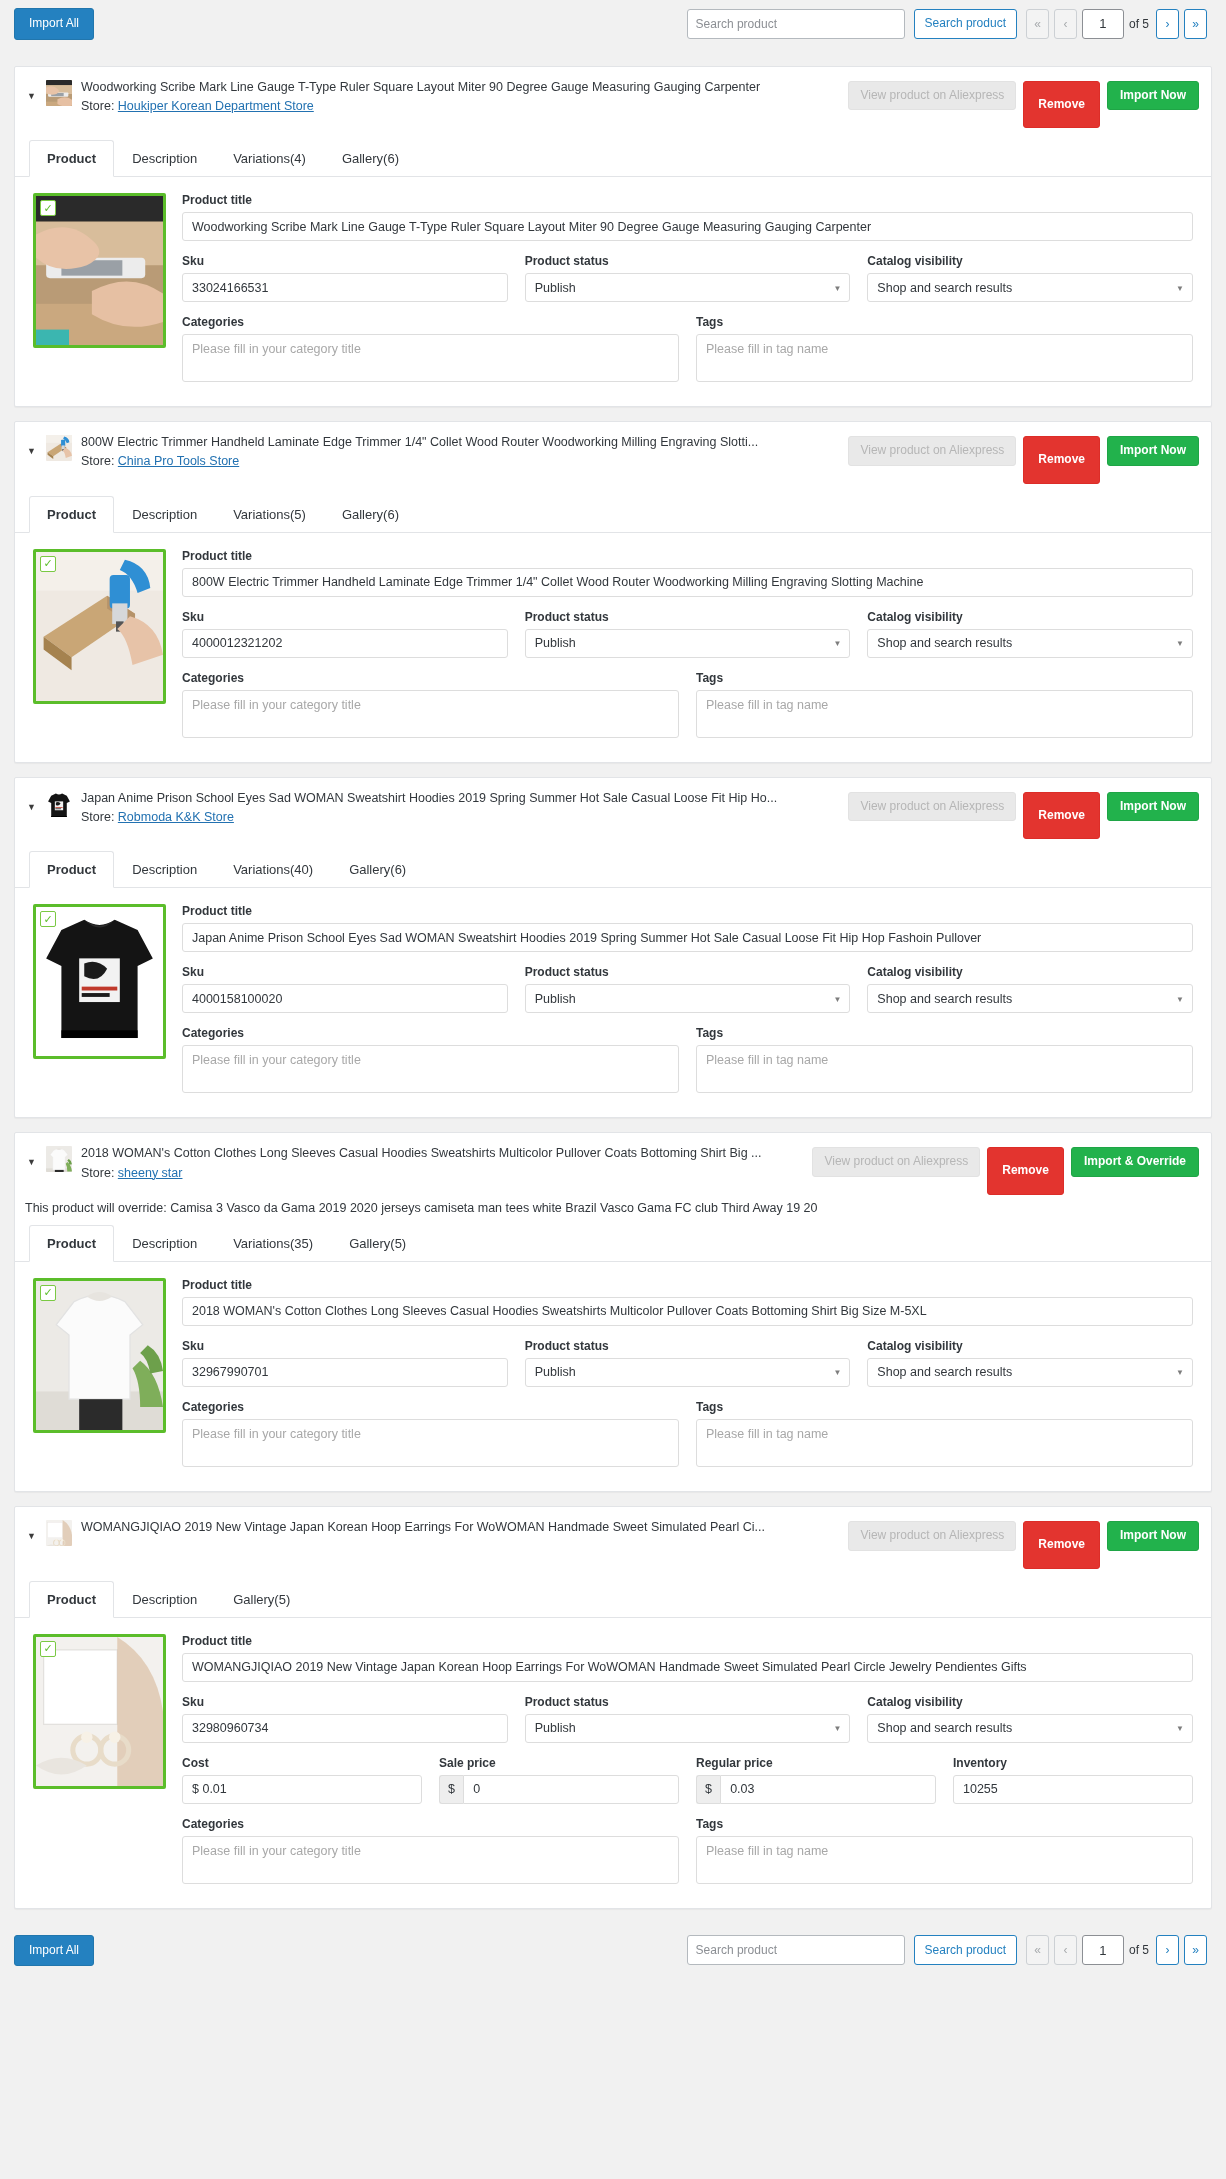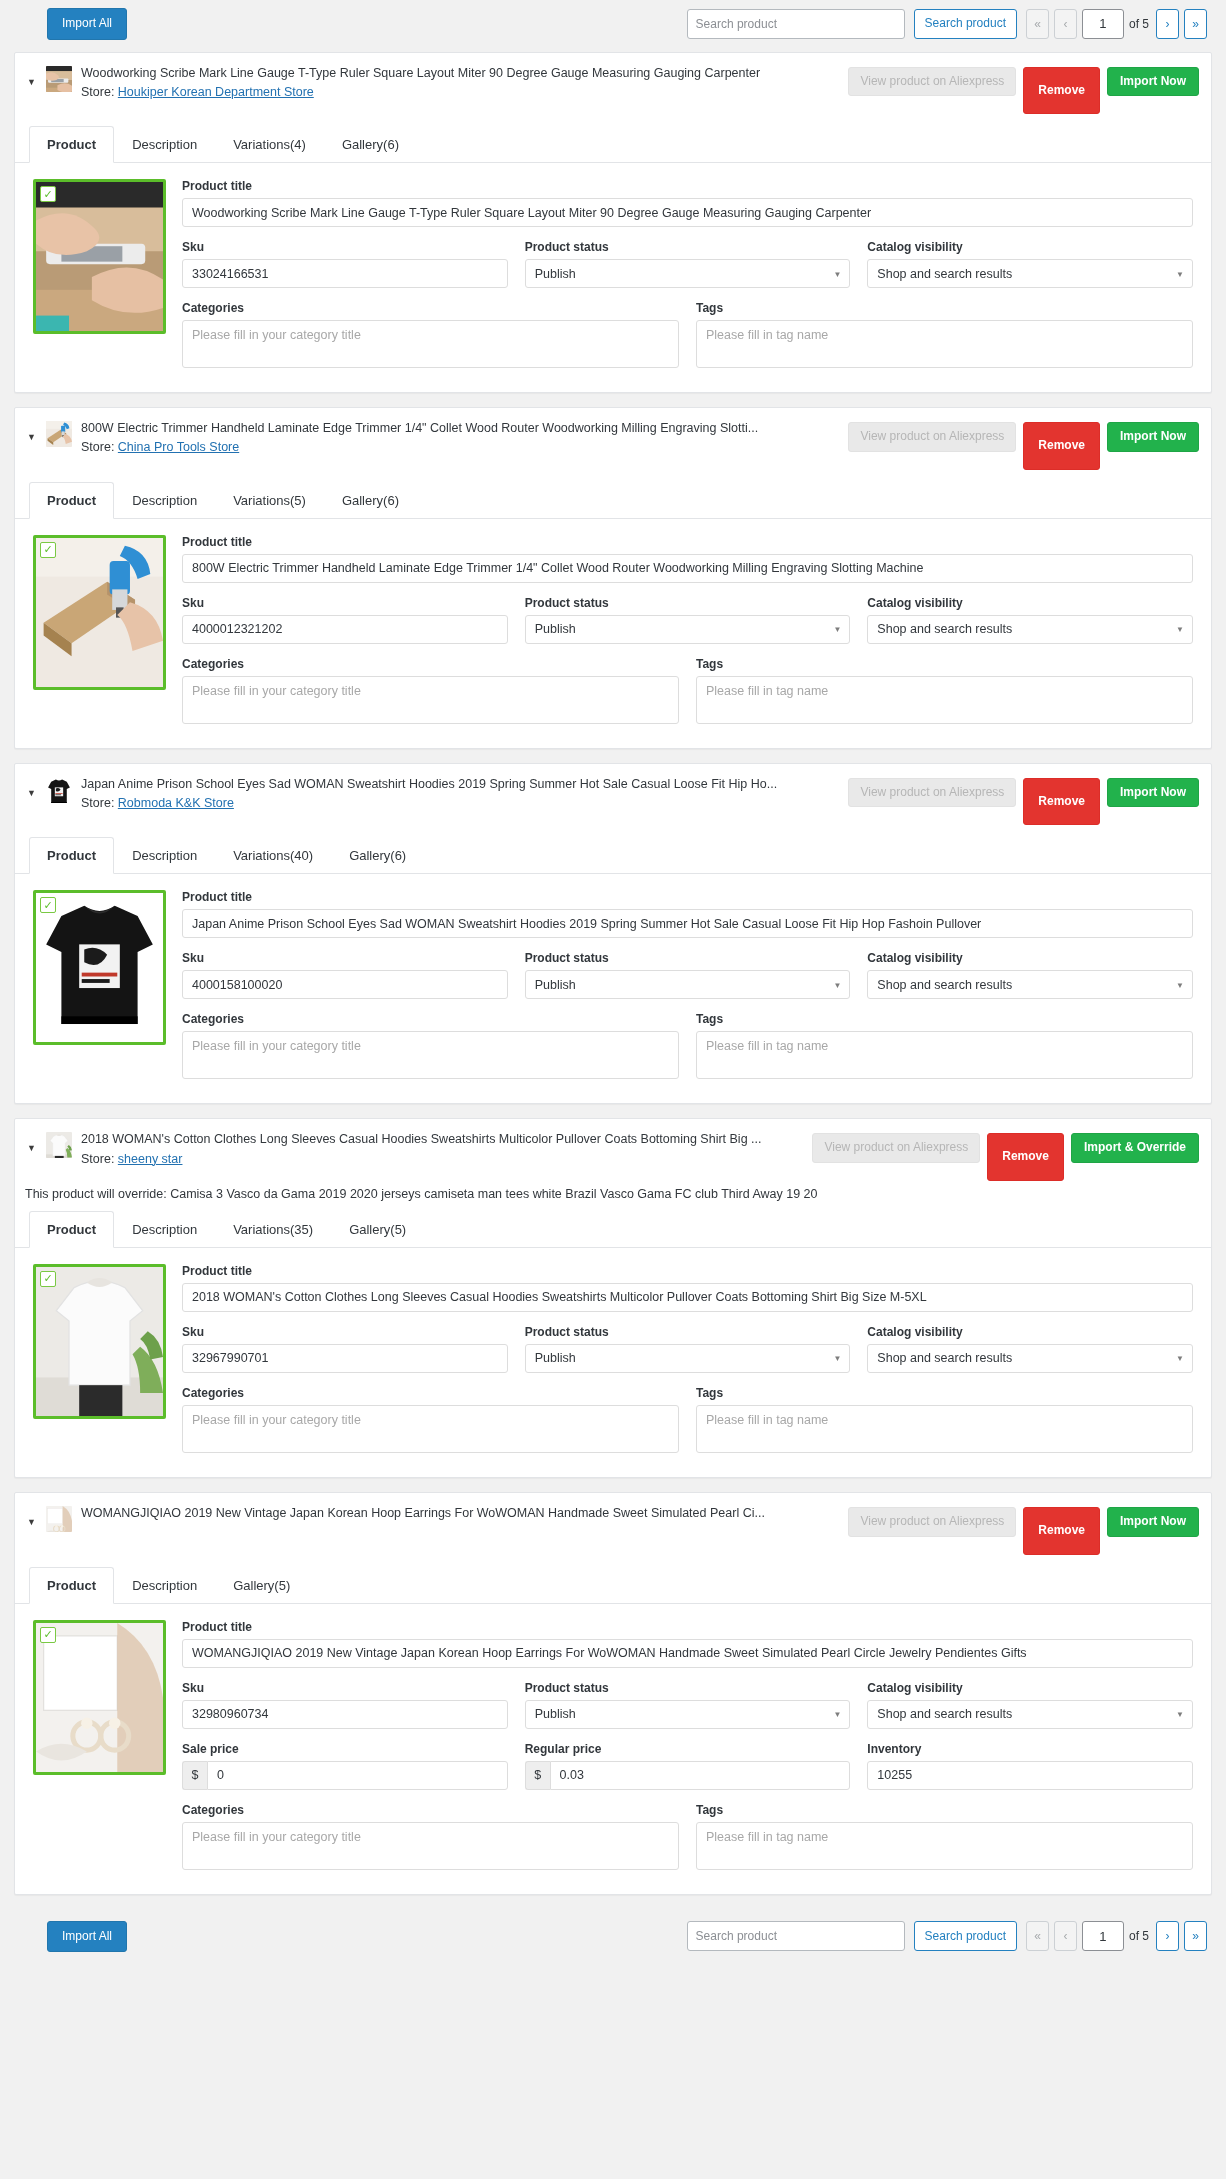--- a/index.html
+++ b/index.html
@@ -8,24 +8,23 @@
     background: #f1f1f1;
     font-family: "Liberation Sans", sans-serif;
     color: #32373c;
   }
   body { width: 1226px; position: relative; }
 
   
   .toolbar {
     display: flex;
     align-items: center;
-    padding: 8px 14px 12px 14px;
+    padding: 8px 14px 26px 14px;
     background: #f1f1f1;
     position: relative;
-    margin-left: 33px;
   }
   .toolbar.bottom { padding-top: 12px; padding-bottom: 18px; }
 
   .btn {
     font-family: "Liberation Sans", sans-serif;
     font-size: 12px;
     border-radius: 3px;
     border: 1px solid transparent;
     padding: 6px 12px;
     cursor: pointer;
@@ -764,20 +763,24 @@
             <span class="field-label">Catalog visibility</span>
             <div class="sel-wrap">
               <input class="inp" value="Shop and search results" readonly="" style="">
               <span class="arrow">▼</span>
             </div>
           </div>
         </div>
 
     <div class="row">
       <div class="col">
+        <span class="field-label">Cost</span>
+        <input class="inp" value="$ 0.01" style="">
+      </div>
+      <div class="col">
         <span class="field-label">Sale price</span>
         <div class="prefix-group">
           <span class="prefix">$</span>
           <input class="inp" value="0" style="">
         </div>
       </div>
       <div class="col">
         <span class="field-label">Regular price</span>
         <div class="prefix-group">
           <span class="prefix">$</span>

